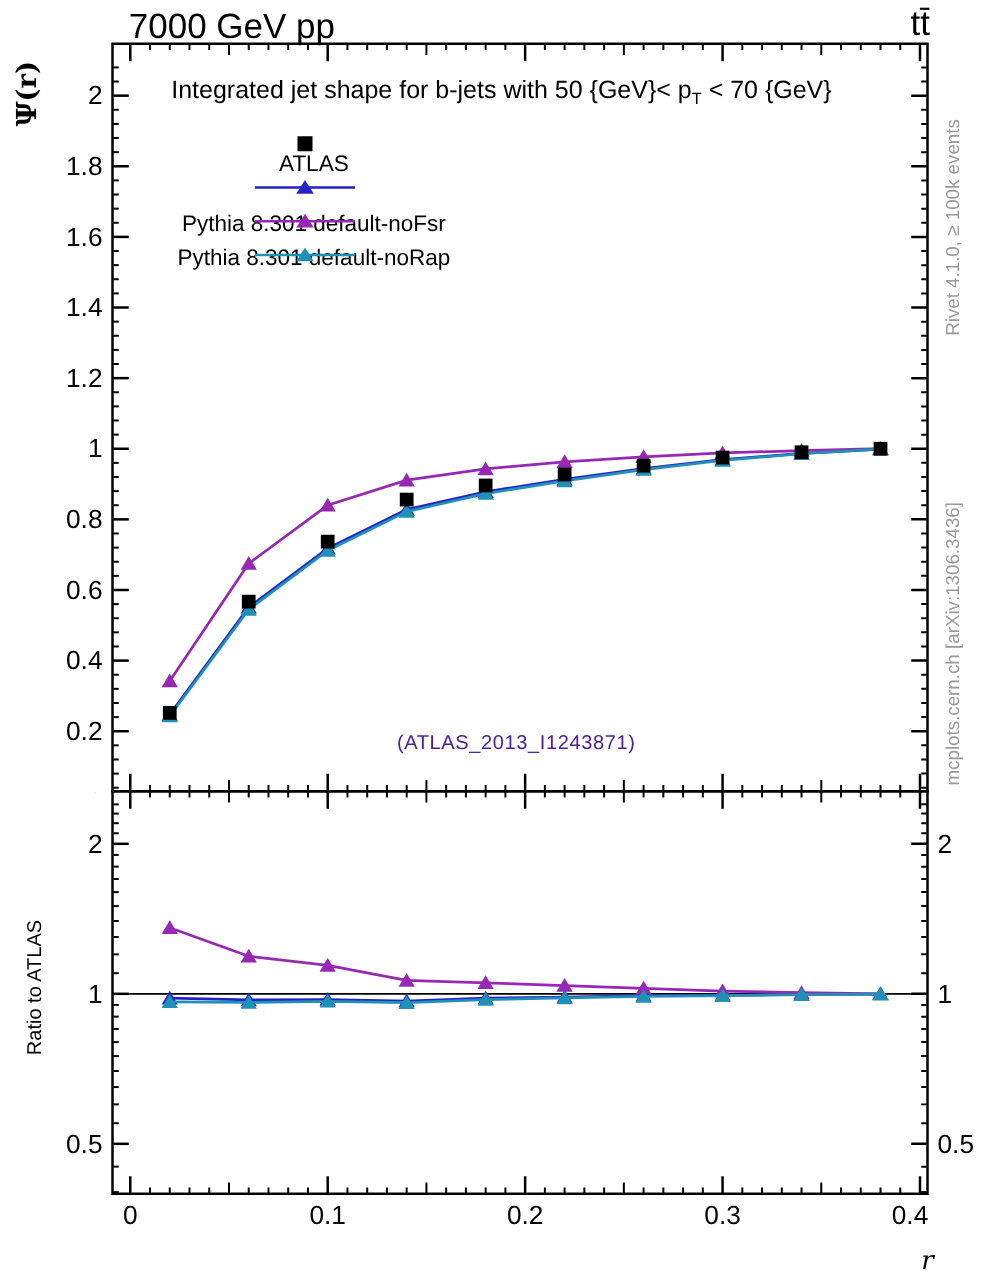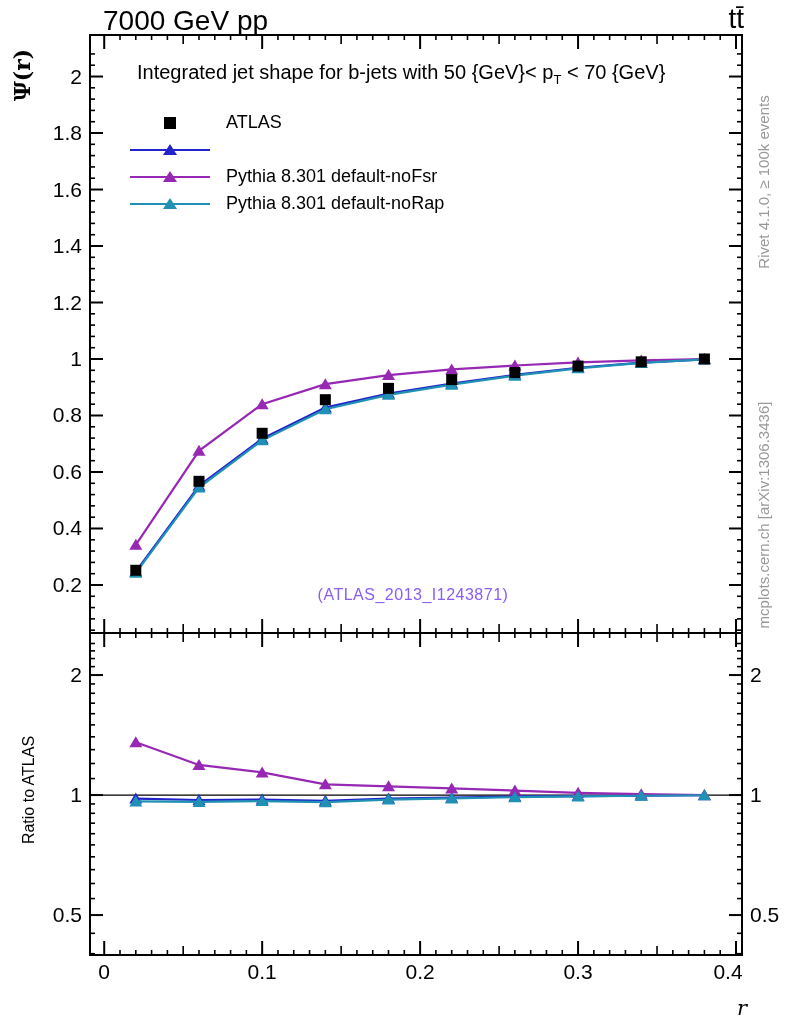--- a/index.html
+++ b/index.html
@@ -9,26 +9,26 @@
   }
   .abs { position:absolute; white-space:nowrap; }
   .hdr-left  { left:103px; top:5px;  font-size:28px; }
   .hdr-right { right:42px; top:3px;  font-size:28px; }
   .main-title { left:104px; top:61px; font-size:20px;margin-left:33px; }
   .main-title sub { font-size:13px; }
   .rot { transform:translate(-50%,-50%) rotate(-90deg); transform-origin:center; }
   .ylab  { left:22px; top:75px;  font-size:22px; font-family:"DejaVu Serif", serif; font-weight:600; }
   .ratiolab { left:29px; top:790px; font-size:16px; }
   .xlab { left:737px; top:996px; font-size:21px; font-family:"DejaVu Serif", serif; font-style:italic; }
-  .watermark { left:413px; top:595px; transform:translate(-50%,-50%); font-size:16px; color:#8b5cf6; letter-spacing:0.5px; }
+  .watermark { left:413px; top:595px; transform:translate(-50%,-50%); font-size:16px; color:#4c1d95; letter-spacing:0.5px; }
   .cap { font-size:15px; color:#999; }
   .captop { left:763px; top:182px; }
   .capbot { left:763px; top:515px; }
   .legend { left:128px; top:109px; }
-  .lrow { display:flex; align-items:center; height:27px; }
+  .lrow { display:flex; align-items:center; height:27px;flex-direction:column; }
   .lmark { width:84px; display:flex; align-items:center; justify-content:center; position:relative; height:27px; }
   .llabel { padding-left:14px; font-size:18px; }
   .sq { width:12px; height:12px; background:#000; }
   .lline { position:absolute; left:2px; top:12.5px; width:80px; height:2.6px; }
   .ltri { position:absolute; left:35px; top:8px; width:0; height:0;
           border-left:7px solid transparent; border-right:7px solid transparent;
           border-bottom:11px solid #000; }
   svg.plot { position:absolute; left:0; top:0; }
 </style>
 </head>

